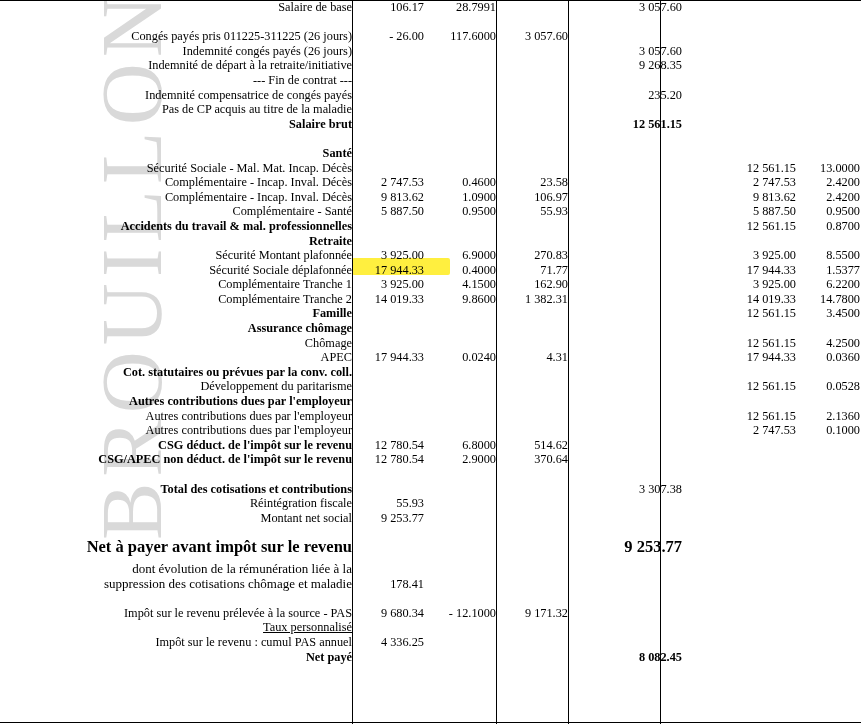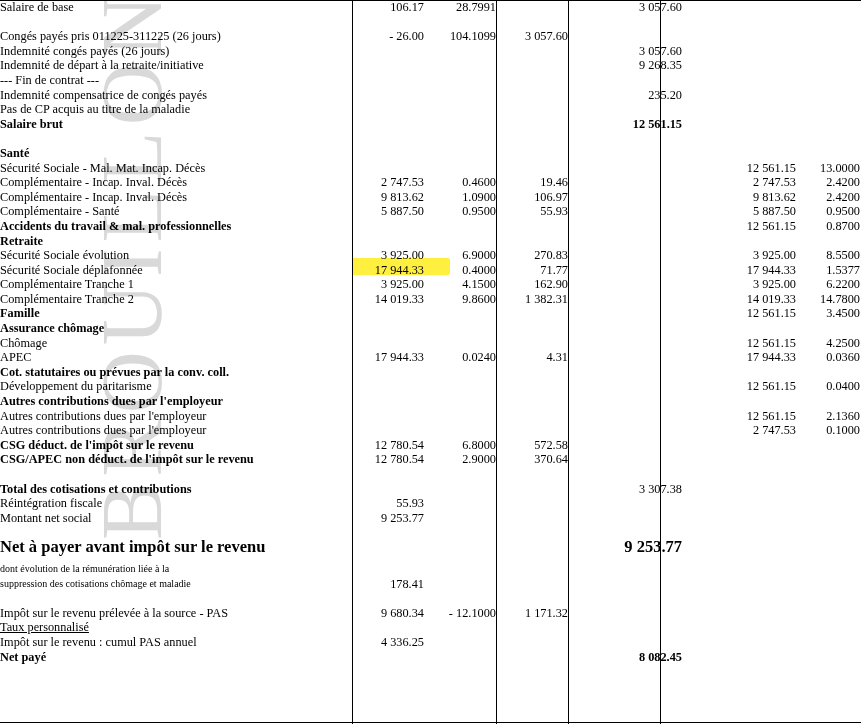--- a/index.html
+++ b/index.html
@@ -73,26 +73,26 @@
   col.c-base  { width: 72px; }
   col.c-taux  { width: 72px; }
   col.c-sal   { width: 72px; }
   col.c-gap   { width: 42px; }
   col.c-mt    { width: 72px; }
   col.c-gap2  { width: 42px; }
   col.c-ebase { width: 72px; }
   col.c-etaux { width: 64px; }
   col.c-emt   { width: 64px; }
 
-  .lbl { padding-left: 46px; white-space: nowrap; }
+  .lbl { padding-left: 46px; white-space: nowrap; text-align: right; }
   .num { text-align: right; padding-right: 9px; white-space: nowrap; }
   .numt { text-align: right; padding-right: 6px; white-space: nowrap; }
   .b { font-weight: bold; }
   .big { font-size: 16.5px; font-weight: bold; }
-  .sm { font-size: 10px; }
+  .sm { font-size: 13px; }
   .indent2 { padding-left: 96px; text-decoration: underline; }
   .spacer td { height: 9px; line-height: 9px; }
   #topline {
     position: absolute;
     left: 0; top: 0; width: 861px;
     border-top: 1px solid #000;
     z-index: 3;
   }
   #botline {
     position: absolute;
@@ -156,21 +156,21 @@
         <td class="numt"></td>
       </tr>
 
       <tr class="spacer">
           <td colspan="10"></td>
         </tr>
 
       <tr>
         <td class="lbl">Congés payés pris 011225-311225 (26 jours)</td>
         <td class="num">- 26.00</td>
-        <td class="num">104.1099</td>
+        <td class="num">117.6000</td>
         <td class="num">3 057.60</td>
         <td></td>
         <td class="num"></td>
         <td></td>
         <td class="num"></td>
         <td class="numt"></td>
         <td class="numt">–</td>
       </tr>
 
       <tr>
@@ -278,21 +278,21 @@
         <td></td>
         <td class="num">12 561.15</td>
         <td class="numt">13.0000</td>
         <td class="numt">1 632.95</td>
       </tr>
 
       <tr>
         <td class="lbl">Complémentaire - Incap. Inval. Décès</td>
         <td class="num">2 747.53</td>
         <td class="num">0.4600</td>
-        <td class="num">19.46</td>
+        <td class="num">23.58</td>
         <td></td>
         <td class="num"></td>
         <td></td>
         <td class="num">2 747.53</td>
         <td class="numt">2.4200</td>
         <td class="numt">66.49</td>
       </tr>
 
       <tr>
         <td class="lbl">Complémentaire - Incap. Inval. Décès</td>
@@ -340,21 +340,21 @@
         <td class="num"></td>
         <td></td>
         <td class="num"></td>
         <td></td>
         <td class="num"></td>
         <td class="numt"></td>
         <td class="numt"></td>
       </tr>
 
       <tr>
-        <td class="lbl">Sécurité Sociale évolution</td>
+        <td class="lbl">Sécurité Montant plafonnée</td>
         <td class="num">3 925.00</td>
         <td class="num">6.9000</td>
         <td class="num">270.83</td>
         <td></td>
         <td class="num"></td>
         <td></td>
         <td class="num">3 925.00</td>
         <td class="numt">8.5500</td>
         <td class="numt">335.58</td>
       </tr>
@@ -465,21 +465,21 @@
 
       <tr>
         <td class="lbl">Développement du paritarisme</td>
         <td class="num"></td>
         <td class="num"></td>
         <td class="num"></td>
         <td></td>
         <td class="num"></td>
         <td></td>
         <td class="num">12 561.15</td>
-        <td class="numt">0.0400</td>
+        <td class="numt">0.0528</td>
         <td class="numt">5.02</td>
       </tr>
 
       <tr>
         <td class="lbl b">Autres contributions dues par l'employeur</td>
         <td class="num"></td>
         <td class="num"></td>
         <td class="num"></td>
         <td></td>
         <td class="num"></td>
@@ -512,21 +512,21 @@
         <td></td>
         <td class="num">2 747.53</td>
         <td class="numt">0.1000</td>
         <td class="numt">2.75</td>
       </tr>
 
       <tr>
         <td class="lbl b">CSG déduct. de l'impôt sur le revenu</td>
         <td class="num">12 780.54</td>
         <td class="num">6.8000</td>
-        <td class="num">572.58</td>
+        <td class="num">514.62</td>
         <td></td>
         <td class="num"></td>
         <td></td>
         <td class="num"></td>
         <td class="numt"></td>
         <td class="numt"></td>
       </tr>
 
       <tr>
         <td class="lbl b">CSG/APEC non déduct. de l'impôt sur le revenu</td>
@@ -628,21 +628,21 @@
       </tr>
 
       <tr class="spacer">
           <td colspan="10"></td>
         </tr>
 
       <tr>
         <td class="lbl">Impôt sur le revenu prélevée à la source - PAS</td>
         <td class="num">9 680.34</td>
         <td class="num">- 12.1000</td>
-        <td class="num">1 171.32</td>
+        <td class="num">9 171.32</td>
         <td></td>
         <td class="num"></td>
         <td></td>
         <td class="num"></td>
         <td class="numt"></td>
         <td class="numt"></td>
       </tr>
 
       <tr>
         <td class="lbl indent2">Taux personnalisé</td>

